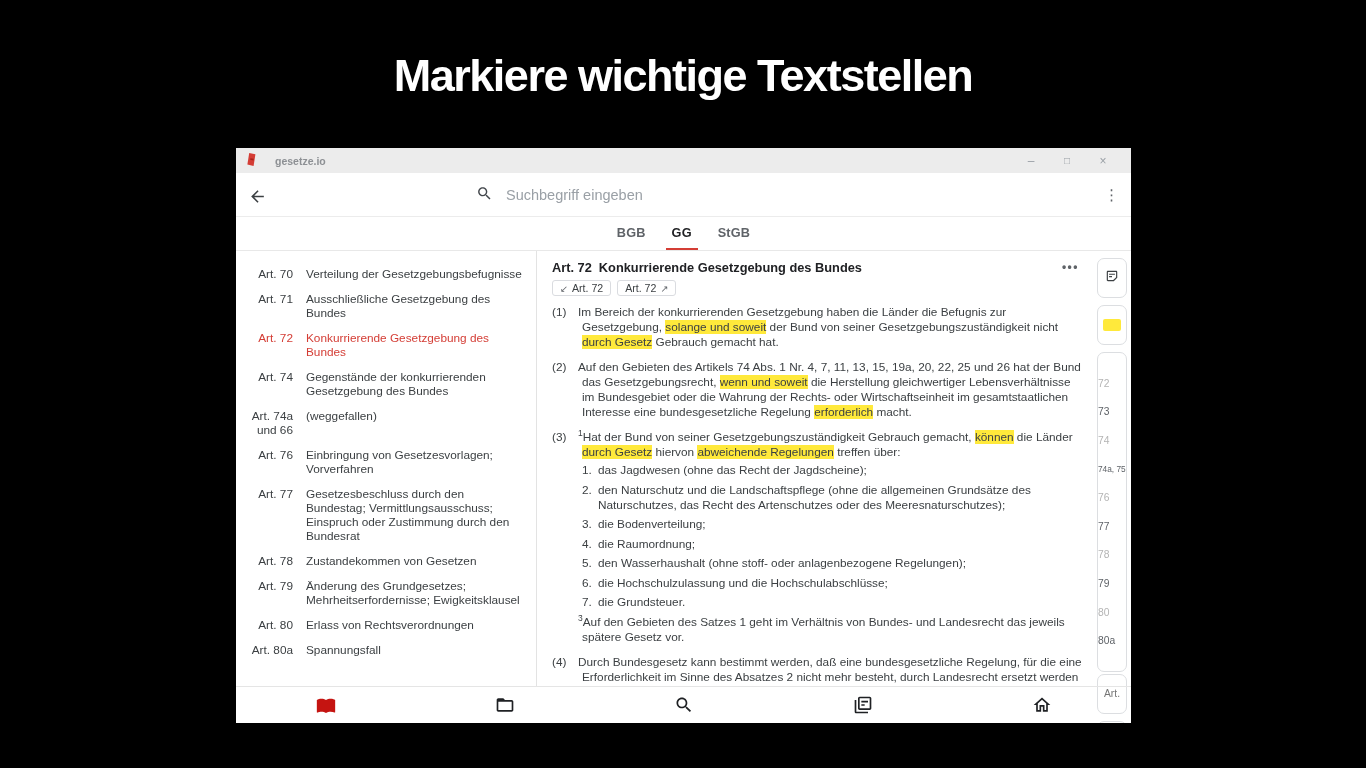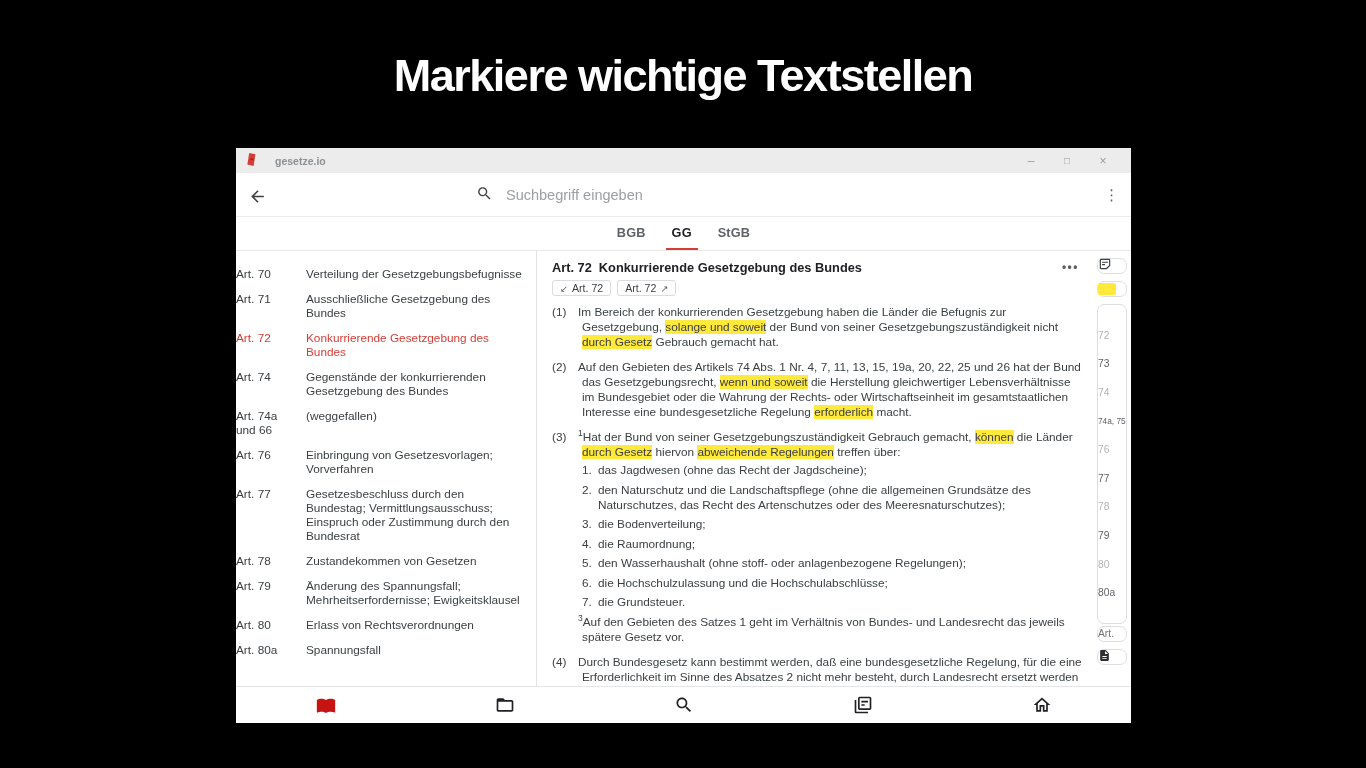--- a/index.html
+++ b/index.html
@@ -39,21 +39,21 @@
     border-bottom:1px solid #e8e8e8;}
   .tab{height:100%;display:flex;align-items:center;padding:0 6px;font-size:12.7px;
     color:var(--muted);font-weight:600;border-bottom:2px solid transparent;letter-spacing:.2px;}
   .tab.active{color:#202124;border-bottom-color:var(--accent);}
 
   
   .content{flex:1;display:flex;min-height:0;}
 
   .sidebar{width:301px;flex:none;padding-top:10px;border-right:1px solid #e3e3e3;overflow:hidden;}
   .s-item{display:flex;padding:5.5px 10px 5.5px 0;font-size:11.8px;line-height:14px;color:var(--txt);}
-  .s-num{width:70px;flex:none;text-align:left;padding-right:13px;white-space:pre-line;}
+  .s-num{width:70px;flex:none;text-align:right;padding-right:13px;white-space:pre-line;}
   .s-title{flex:1;}
   .s-item.active{color:var(--accent);}
 
   .main{flex:1;min-width:0;padding:9px 10px 0 15px;overflow:hidden;}
   .m-head{display:flex;align-items:flex-start;margin-bottom:5px;}
   .m-title{font-size:12.8px;font-weight:700;color:#202124;}
   .m-title .t-num{margin-right:7px;}
   .more-btn{margin-left:auto;color:#5f6368;font-size:12px;font-weight:700;
     letter-spacing:1.5px;line-height:14px;padding-right:4px;}
   .chips{display:flex;gap:6px;margin:4px 0 9px;}
@@ -68,22 +68,22 @@
   .sent sup{font-size:8.5px;line-height:0;}
   .hl{background:var(--hl);}
   .olist{padding-left:4px;margin:3px 0 0;}
   .oli{display:flex;margin-bottom:4.5px;}
   .oli-num{width:16px;flex:none;}
   .oli-text{flex:1;}
 
   
   .rightbar{width:38px;flex:none;padding:7px 4px 0 0;display:flex;flex-direction:column;
     align-items:flex-end;}
-  .rb-btn{width:30px;height:16px;border:1px solid var(--btn-border);border-radius:7px;
-    background:#fff;display:flex;align-items:center;justify-content:flex-start;margin-bottom:7px;flex:none;}
+  .rb-btn{width:30px;height:40px;border:1px solid var(--btn-border);border-radius:7px;
+    background:#fff;display:flex;align-items:center;justify-content:center;margin-bottom:7px;flex:none;}
   .swatch{width:18px;height:12px;background:var(--hl);border-radius:2px;}
   .rb-index{width:30px;border:1px solid var(--btn-border);border-radius:7px;background:#fff;
     padding:16px 0;margin-bottom:2px;display:flex;flex-direction:column;align-items:flex-start;flex:none;}
   .rb-ix{height:28.6px;display:flex;align-items:center;font-size:10.3px;color:#5f6368;}
   .rb-ix.dim{color:#b4b4b4;}
   .rb-ix.small{font-size:8.3px;}
   .rb-art{font-size:10.3px;color:#757575;}
 
   
   .bottomnav{height:37px;flex:none;border-top:1px solid #e5e5e5;display:flex;align-items:center;}
@@ -167,21 +167,21 @@
         <div class="s-item">
           <div class="s-num">Art. 77</div>
           <div class="s-title">Gesetzesbeschluss durch den Bundestag; Vermittlungsausschuss; Einspruch oder Zustimmung durch den Bundesrat</div>
         </div>
         <div class="s-item">
           <div class="s-num">Art. 78</div>
           <div class="s-title">Zustandekommen von Gesetzen</div>
         </div>
         <div class="s-item">
           <div class="s-num">Art. 79</div>
-          <div class="s-title">Änderung des Spannungsfall; Mehrheitserfordernisse; Ewigkeitsklausel</div>
+          <div class="s-title">Änderung des Grundgesetzes; Mehrheitserfordernisse; Ewigkeitsklausel</div>
         </div>
         <div class="s-item">
           <div class="s-num">Art. 80</div>
           <div class="s-title">Erlass von Rechtsverordnungen</div>
         </div>
         <div class="s-item">
           <div class="s-num">Art. 80a</div>
           <div class="s-title">Spannungsfall</div>
         </div>
       </div>

